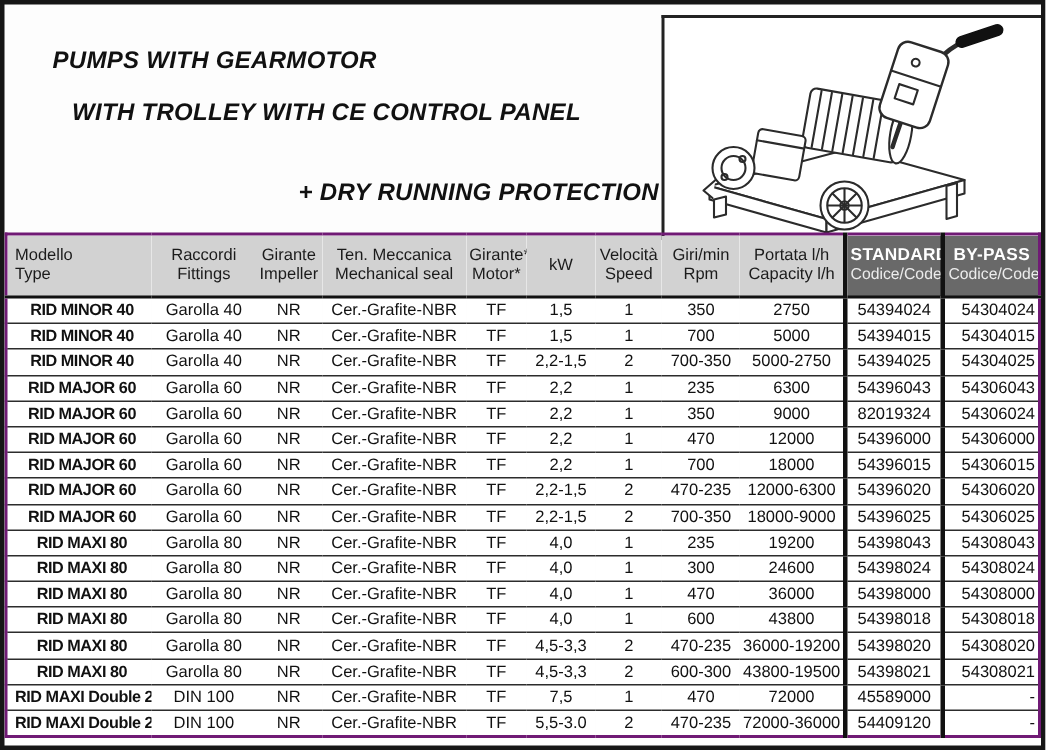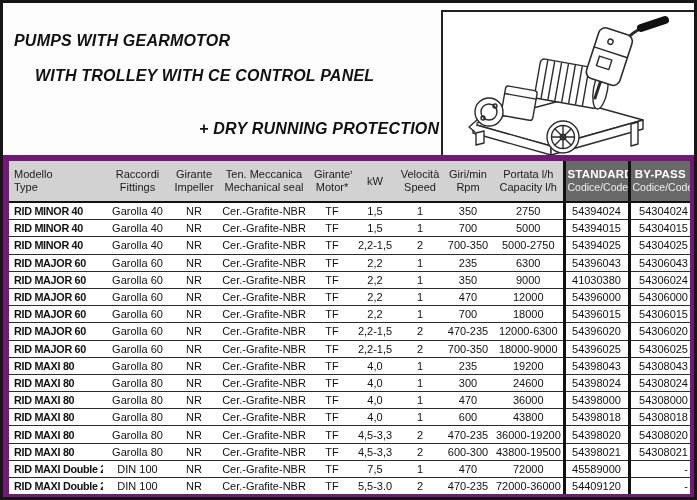--- a/index.html
+++ b/index.html
@@ -3,40 +3,40 @@
 <meta charset="utf-8">
 <style>
   html,body { margin:0; padding:0; background:#e8e8e8; }
   .page {
     position:relative; width:697px; height:500px; box-sizing:border-box;
     background:#fdfdfd; border:3px solid #161616; overflow:hidden;
     font-family:"Liberation Sans", sans-serif; color:#111;
   }
   
   .title-line { position:absolute; font-style:italic; font-weight:bold; font-size:16px; letter-spacing:0.2px; white-space:nowrap; }
-  .title-1 { left:11px; top:29px; }
-  .title-2 { left:32px; top:64px; }
+  .title-1 { left:32px; top:29px; }
+  .title-2 { left:45px; top:64px; }
   .title-3 { left:196px; top:101px;margin-top:16px; }
   
   .drawing-box {
     position:absolute; left:438px; top:7px; right:0; height:148px;
     border-left:2px solid #222; border-top:2px solid #222; background:#fff;
   }
   .drawing-box svg { display:block; overflow:visible; }
   
   .spec-table-wrap { position:absolute; left:0; right:0; top:152px; }
-  table.spec { border-collapse:collapse; table-layout:fixed; width:100%; border:6px solid #701a75; }
+  table.spec { border-collapse:collapse; table-layout:fixed; width:100%; border:2px solid #701a75; }
   th, td { padding:0 2px; overflow:hidden; white-space:nowrap; }
   thead th { background:#d2d2d2; font-weight:normal; font-size:11px; line-height:13px; height:40px; text-align:center; vertical-align:middle; border-bottom:2px solid #111; color:#1b1b1b; }
   thead th.model-h { text-align:left; padding-left:5px; }
   thead th.dark { background:#696969; color:#fff; border-left:3px solid #111; }
   thead th.dark .h1 { font-weight:bold; font-size:11.5px; letter-spacing:0.2px; }
   thead th.dark .h2 { font-weight:normal; color:#ececec; font-size:10.5px; }
   tbody td { font-size:11px; height:16.2px; text-align:center; border-bottom:1px solid #2c2c2c; background:#fff; }
-  tbody td.model { text-align:left; font-weight:bold; padding-left:5px; font-size:10.8px; letter-spacing:-0.3px; }
+  tbody td.model { text-align:center; font-weight:bold; padding-left:5px; font-size:10.8px; letter-spacing:-0.3px; }
   tbody td.code-std { border-left:3px solid #111; }
   tbody td.code-byp { border-left:3px solid #111;text-align:right; }
 </style>
 </head>
 <body>
 
 <div class="page">
 
   <div class="title-line title-1">PUMPS WITH GEARMOTOR</div>
   <div class="title-line title-2">WITH TROLLEY WITH CE CONTROL PANEL</div>
@@ -217,21 +217,21 @@
           <tr>
             <td class="model">RID MAJOR 60</td>
             <td>Garolla 60</td>
             <td>NR</td>
             <td>Cer.-Grafite-NBR</td>
             <td>TF</td>
             <td>2,2</td>
             <td>1</td>
             <td>350</td>
             <td>9000</td>
-            <td class="code-std">41030380</td>
+            <td class="code-std">82019324</td>
             <td class="code-byp">54306024</td>
           </tr>
           <tr>
             <td class="model">RID MAJOR 60</td>
             <td>Garolla 60</td>
             <td>NR</td>
             <td>Cer.-Grafite-NBR</td>
             <td>TF</td>
             <td>2,2</td>
             <td>1</td>

